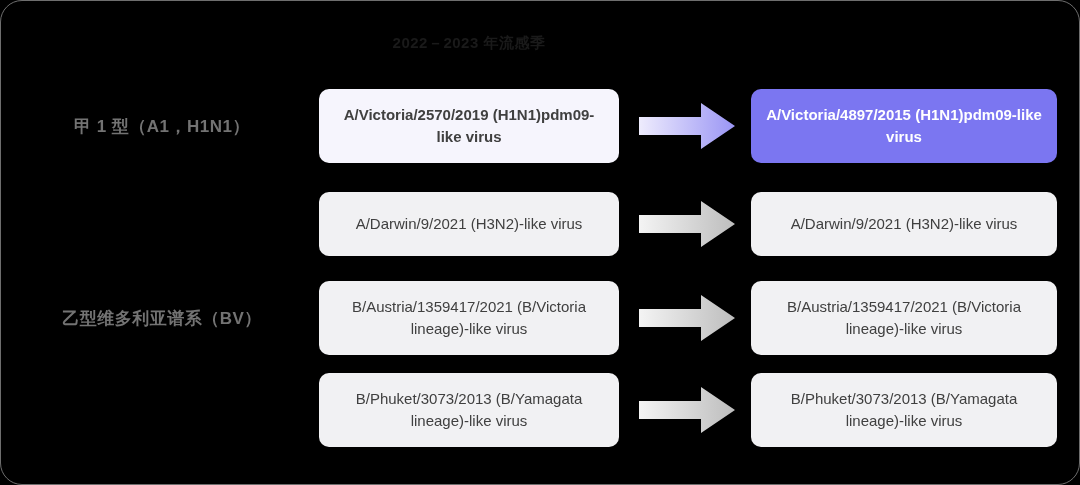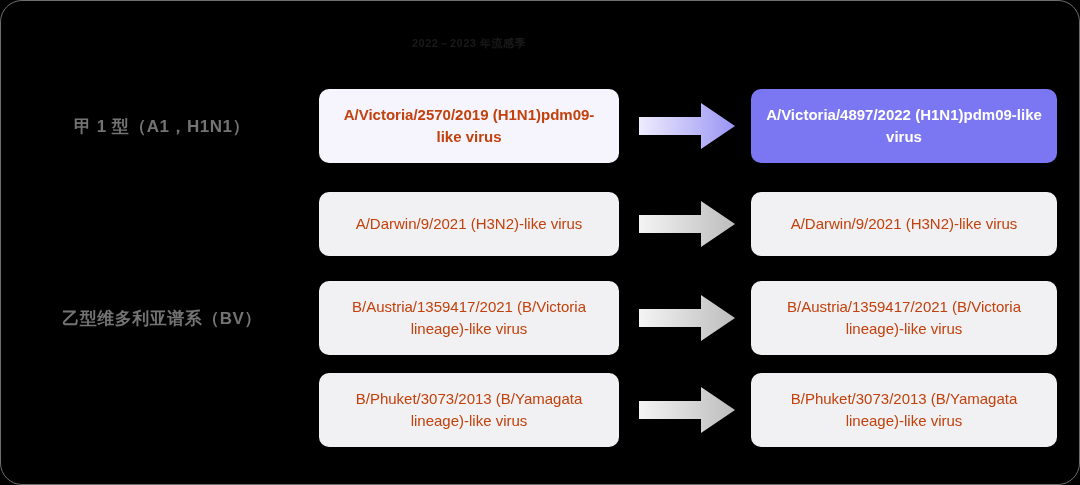--- a/index.html
+++ b/index.html
@@ -25,21 +25,21 @@
   }
 
   
   .col-header {
     position: absolute;
     top: 29px;
     height: 26px;
     line-height: 26px;
     text-align: center;
     color: #1a1a1a;
-    font-size: 11px;
+    font-size: 15px;
     font-weight: bold;
     letter-spacing: 0.5px;
     white-space: nowrap;
   }
   .col-header.left  { left: 318px; width: 300px; }
   .col-header.right { left: 750px; width: 306px; }
 
   
   .row {
     position: absolute;
@@ -73,21 +73,21 @@
     height: 100%;
     box-sizing: border-box;
     border-radius: 10px;
     display: flex;
     align-items: center;
     justify-content: center;
     text-align: center;
     padding: 6px 14px;
     font-size: 15px;
     line-height: 1.45;
-    color: #c2410c;
+    color: #404040;
     background: #f1f1f3;
   }
   .card.left  { left: 318px; width: 300px; }
   .card.right { left: 750px; width: 306px; }
 
   .card.tint-lavender { background: #f6f5fd; font-weight: bold; }
   .card.highlight {
     background: #7b76f1;
     color: #ffffff;
     font-weight: bold;
@@ -125,21 +125,21 @@
         <defs>
           <linearGradient id="gradPurple" x1="0" y1="0" x2="1" y2="0">
             <stop offset="0%" stop-color="#eeecfd"></stop>
             <stop offset="100%" stop-color="#9a95f4"></stop>
           </linearGradient>
         </defs>
         <polygon points="0,14 62,14 62,0 96,23 62,46 62,32 0,32" fill="url(#gradPurple)"></polygon>
       </svg>
     </div>
 
-    <div class="card right highlight">A/Victoria/4897/2022 (H1N1)pdm09-like virus</div>
+    <div class="card right highlight">A/Victoria/4897/2015 (H1N1)pdm09-like virus</div>
   </div>
 
   <div class="row row-2">
 
     <div class="card left">A/Darwin/9/2021 (H3N2)-like virus</div>
 
     <div class="arrow">
       <svg viewBox="0 0 96 46" xmlns="http://www.w3.org/2000/svg">
         <defs>
           <linearGradient id="gradGray2" x1="0" y1="0" x2="1" y2="0">

